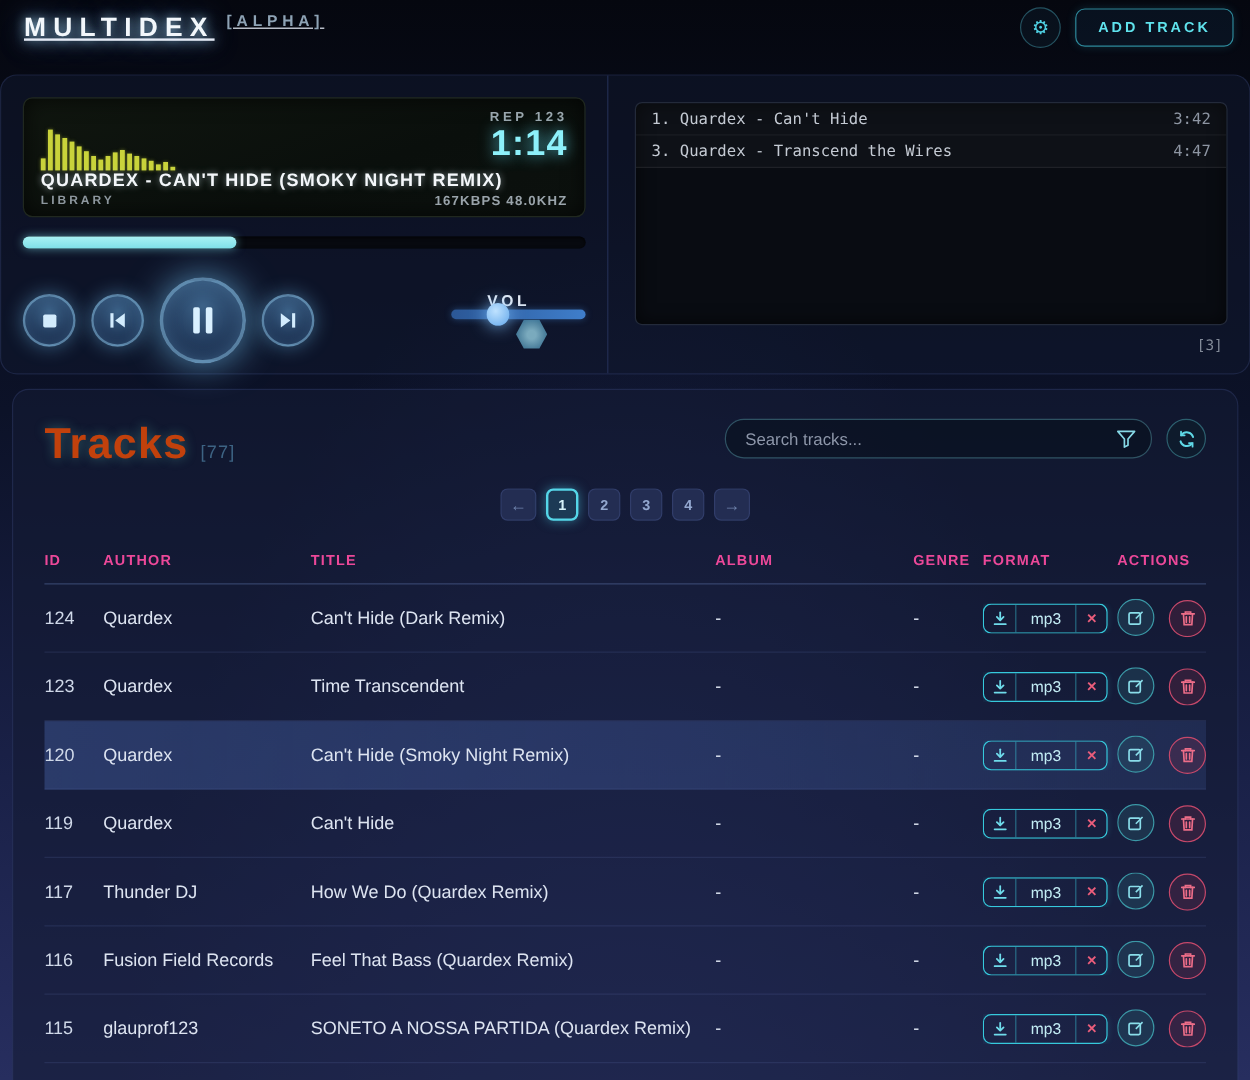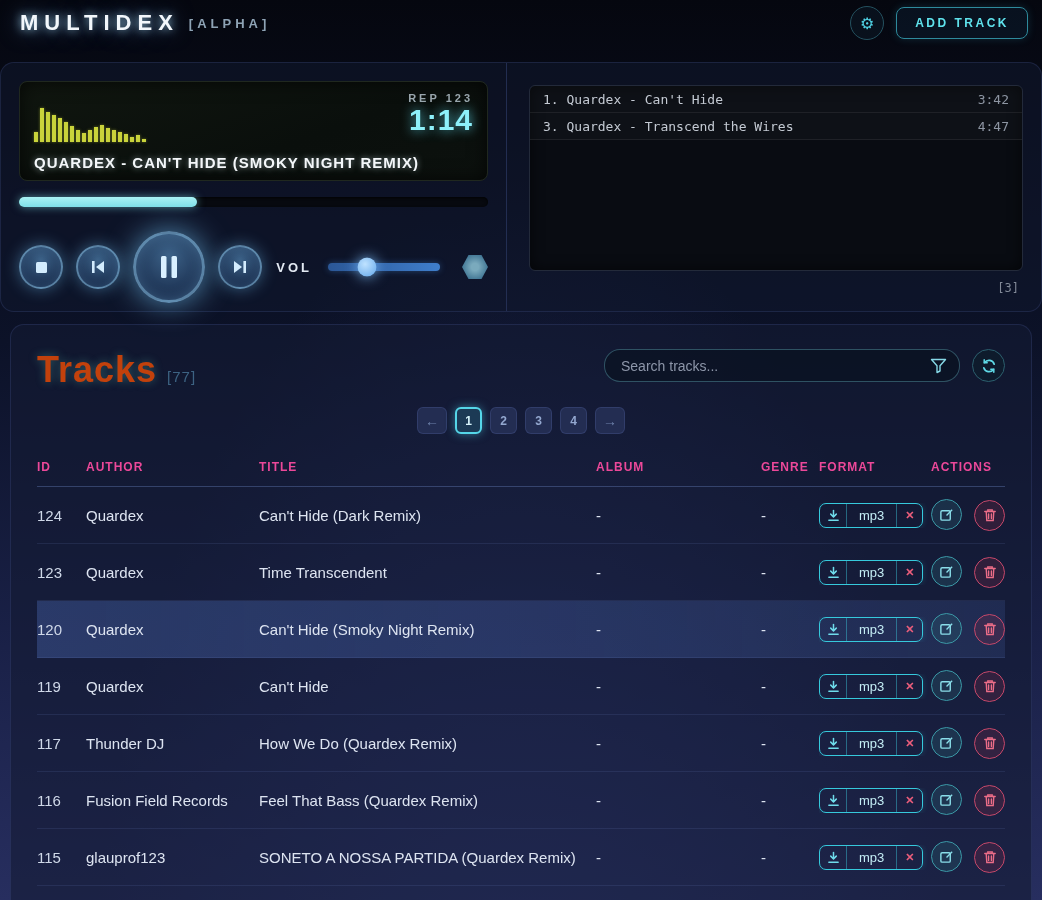--- a/index.html
+++ b/index.html
@@ -7,21 +7,21 @@
   body {
     font-family:"Liberation Sans", sans-serif;
     background:
       radial-gradient(ellipse at 50% 130%, rgba(62,74,150,.55), transparent 60%),
       linear-gradient(180deg, #05070f 0%, #0c1228 38%, #1a2148 72%, #272e5f 100%);
     color:#e4eaf5;
   }
 
   
   .topbar { height:46px; display:flex; align-items:center; padding:0 14px 0 20px; }
-  .logo { display:flex; align-items:center; gap:10px; }
+  .logo { display:flex; align-items:flex-start; gap:10px;text-decoration:underline; }
   .logo-main { font-size:22px; font-weight:800; letter-spacing:6px; color:#f2f7fb;
     text-shadow:0 0 10px rgba(170,225,255,.85), 0 0 22px rgba(120,190,255,.5); }
   .logo-badge { font-size:13px; font-weight:700; letter-spacing:4px; color:#8ea3b5; }
   .topbar-right { margin-left:auto; display:flex; align-items:center; gap:12px; }
   .gear-btn { width:34px; height:34px; border-radius:50%; border:1px solid #24515f;
     background:rgba(12,26,40,.5); color:#4fd0e2; font-size:16px; display:flex;
     align-items:center; justify-content:center; cursor:pointer; }
   .add-track-btn { height:32px; padding:0 18px; border-radius:8px; border:1px solid #2e8a9c;
     background:rgba(14,32,50,.45); color:#5fe2ec; font-size:12px; font-weight:700;
     letter-spacing:2.5px; cursor:pointer; box-shadow:0 0 8px rgba(60,190,215,.18); }
@@ -58,21 +58,21 @@
   .t-btn { border-radius:50%; border:2px solid rgba(150,210,245,.5); cursor:pointer;
     background:radial-gradient(circle at 50% 32%, #3c6288, #1a2e4e 75%);
     display:flex; align-items:center; justify-content:center;
     box-shadow:0 0 16px rgba(110,190,240,.45), inset 0 0 10px rgba(130,200,250,.22); }
   .t-sm { width:44px; height:44px; margin-right:13px; }
   .t-lg { width:72px; height:72px; margin-right:13px;
     box-shadow:0 0 30px rgba(120,205,255,.65), inset 0 0 14px rgba(140,210,255,.3);
     border-width:3px; }
   .t-btn svg { display:block; }
 
-  .vol-group { margin-left:auto; display:flex; align-items:center; }
+  .vol-group { margin-left:auto; display:flex; align-items:center;flex-direction:column; }
   .vol-label { font-size:13px; font-weight:800; letter-spacing:3px; color:#e3eaf3; margin-right:16px; }
   .vol-slider { width:112px; height:8px; border-radius:4px; position:relative; cursor:pointer;
     background:linear-gradient(90deg,#2b5796,#3f7ecb); box-shadow:0 0 6px rgba(70,140,220,.4); }
   .vol-thumb { position:absolute; top:50%; width:19px; height:19px; border-radius:50%;
     transform:translate(-50%,-50%); background:radial-gradient(circle at 40% 35%, #bfe2ff, #62a7ea);
     box-shadow:0 0 14px rgba(130,195,255,.9); }
   .hex-btn { width:26px; height:26px; margin-left:22px; cursor:pointer; position:relative; }
   .hex-shape { width:100%; height:100%;
     clip-path:polygon(25% 4%, 75% 4%, 100% 50%, 75% 96%, 25% 96%, 0% 50%);
     background:radial-gradient(circle, #9fdcef 20%, #4e92b4 75%); opacity:.75;
@@ -178,20 +178,24 @@
             <div class="spec-bar" style="height: 5px;"></div>
             <div class="spec-bar" style="height: 7px;"></div>
             <div class="spec-bar" style="height: 3px;"></div>
           </div>
         <div class="lcd-right">
           <div class="rep">REP 123</div>
           <div class="time">1:14</div>
         </div>
       </div>
       <div class="lcd-title">QUARDEX - CAN'T HIDE (SMOKY NIGHT REMIX)</div>
+      <div class="lcd-foot">
+        <span class="lcd-src">LIBRARY</span>
+        <span class="lcd-quality">167KBPS 48.0KHZ</span>
+      </div>
     </div>
 
     <div class="progress">
       <div class="progress-fill" style="width: 38%;"></div>
     </div>
 
     <div class="controls">
       <button class="t-btn t-sm">
         <svg width="13" height="13" viewBox="0 0 13 13">
             <rect x="1" y="1" width="11" height="11" rx="1.5" fill="#d3ecfd"></rect>

